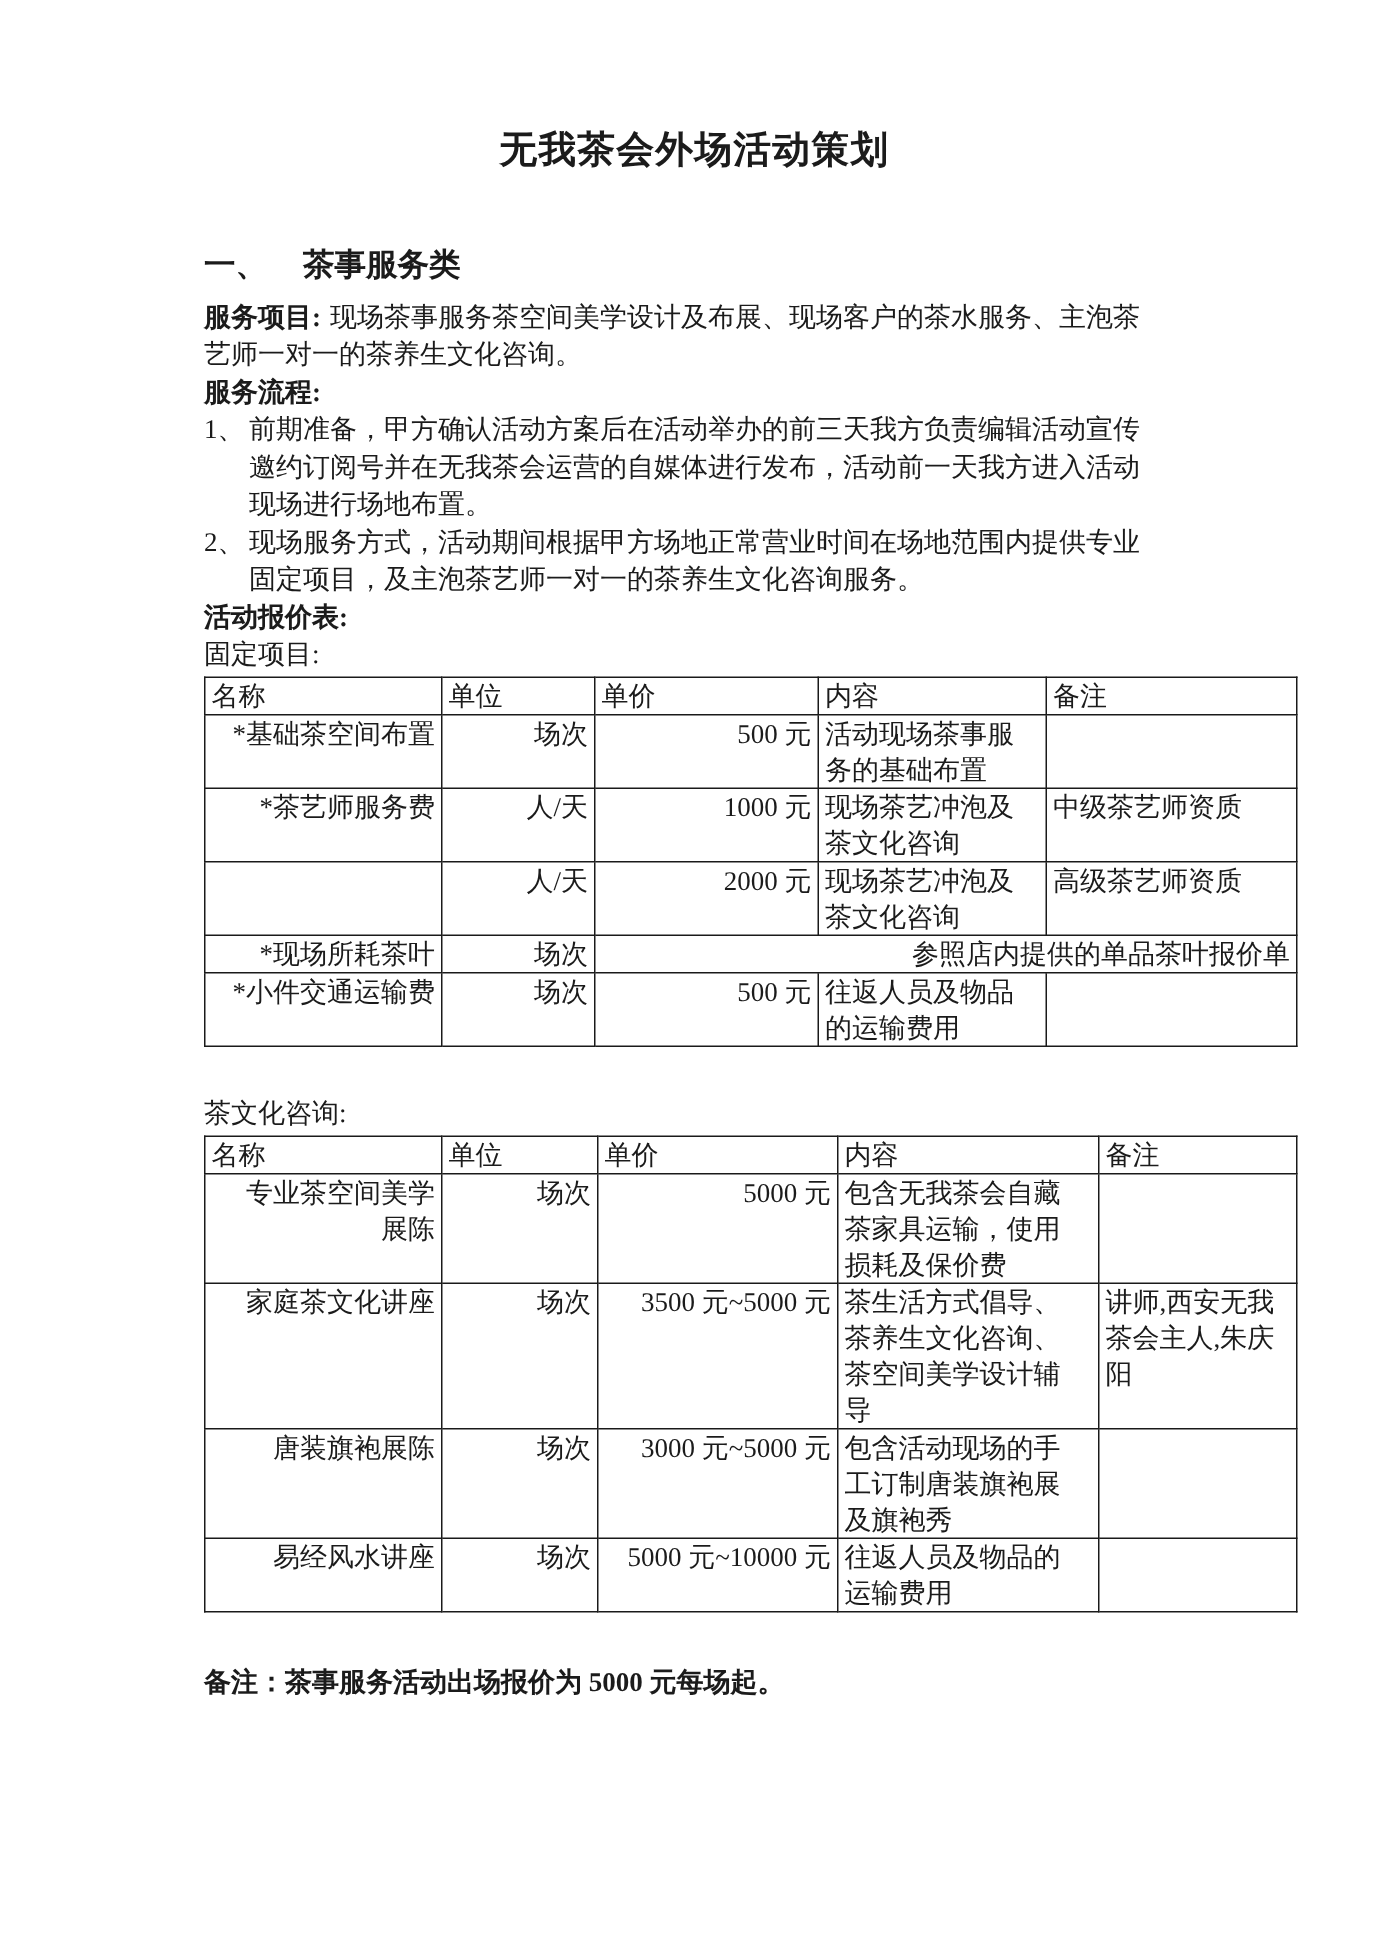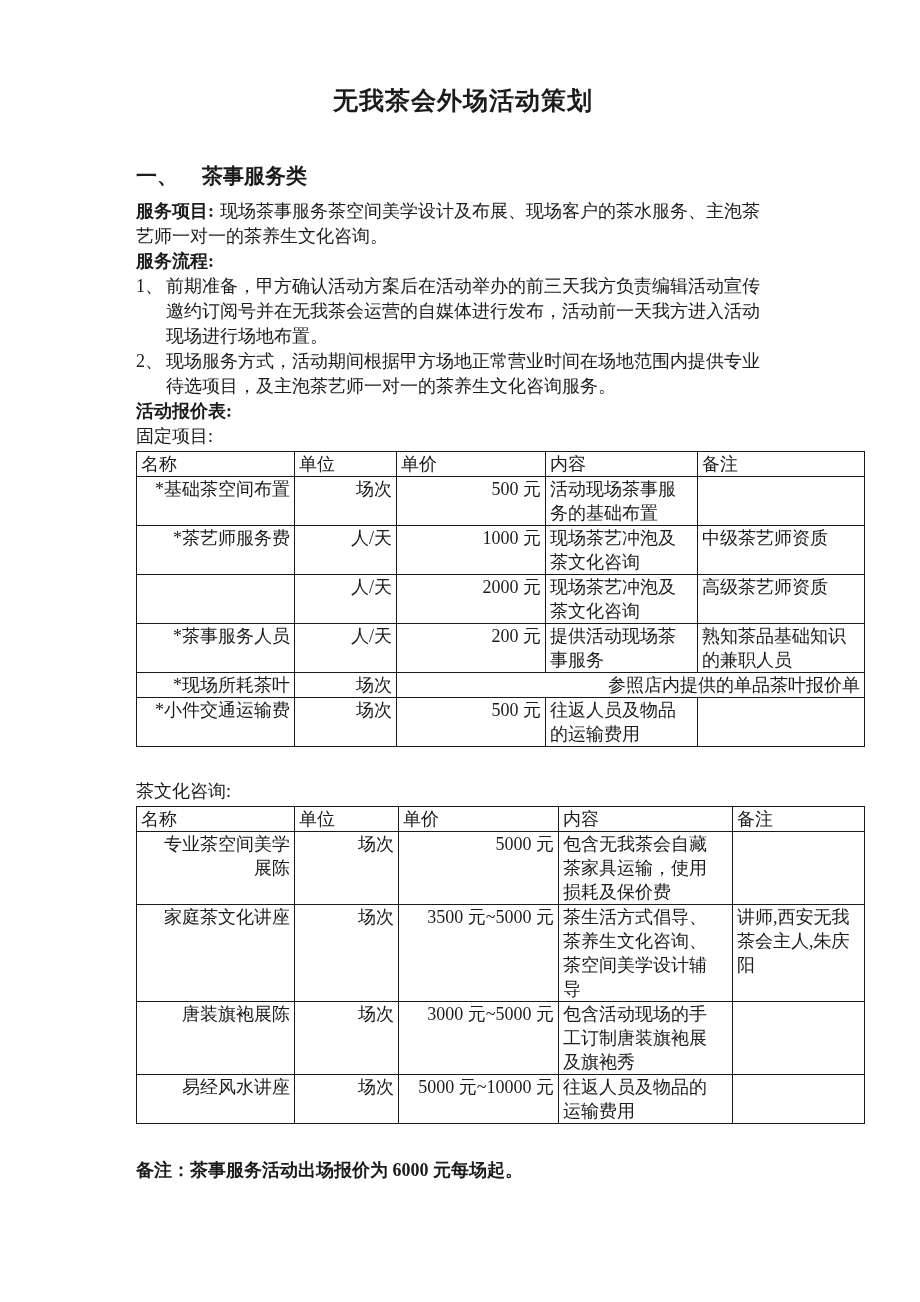--- a/index.html
+++ b/index.html
@@ -80,21 +80,21 @@
 
   <div class="list-item">
     <span class="list-num">1、</span>
     <span class="list-text">前期准备，甲方确认活动方案后在活动举办的前三天我方负责编辑活动宣传
 邀约订阅号并在无我茶会运营的自媒体进行发布，活动前一天我方进入活动
 现场进行场地布置。</span>
   </div>
   <div class="list-item">
     <span class="list-num">2、</span>
     <span class="list-text">现场服务方式，活动期间根据甲方场地正常营业时间在场地范围内提供专业
-待选项目，及主泡茶艺师一对一的茶养生文化咨询服务。</span>
+固定项目，及主泡茶艺师一对一的茶养生文化咨询服务。</span>
   </div>
 
   <div class="bold-line">活动报价表:</div>
   <div class="plain-line">固定项目:</div>
 
   <table class="quote">
     <colgroup>
       <col style="width:158px">
         <col style="width:102px">
         <col style="width:149px">
@@ -127,29 +127,20 @@
     </tr>
     <tr>
       <td class="center"></td>
       <td class="center">人/天</td>
       <td class="center">2000 元</td>
       <td class="pre">现场茶艺冲泡及
 茶文化咨询</td>
       <td class="pre">高级茶艺师资质</td>
     </tr>
     <tr>
-      <td class="center">*茶事服务人员</td>
-      <td class="center">人/天</td>
-      <td class="center">200 元</td>
-      <td class="pre">提供活动现场茶
-事服务</td>
-      <td class="pre">熟知茶品基础知识
-的兼职人员</td>
-    </tr>
-    <tr>
       <td class="center">*现场所耗茶叶</td>
       <td class="center">场次</td>
       <td class="center" colspan="3">参照店内提供的单品茶叶报价单</td>
     </tr>
     <tr>
       <td class="center">*小件交通运输费</td>
       <td class="center">场次</td>
       <td class="center">500 元</td>
       <td class="pre">往返人员及物品
 的运输费用</td>
@@ -211,15 +202,15 @@
       <td class="center">易经风水讲座</td>
       <td class="center">场次</td>
       <td class="center">5000 元~10000 元</td>
       <td class="pre">往返人员及物品的
 运输费用</td>
       <td class="pre"></td>
     </tr>
   </tbody>
     </table>
 
-  <div class="footnote">备注：茶事服务活动出场报价为 6000 元每场起。</div>
+  <div class="footnote">备注：茶事服务活动出场报价为 5000 元每场起。</div>
 
 </div>
 
 </body></html>

